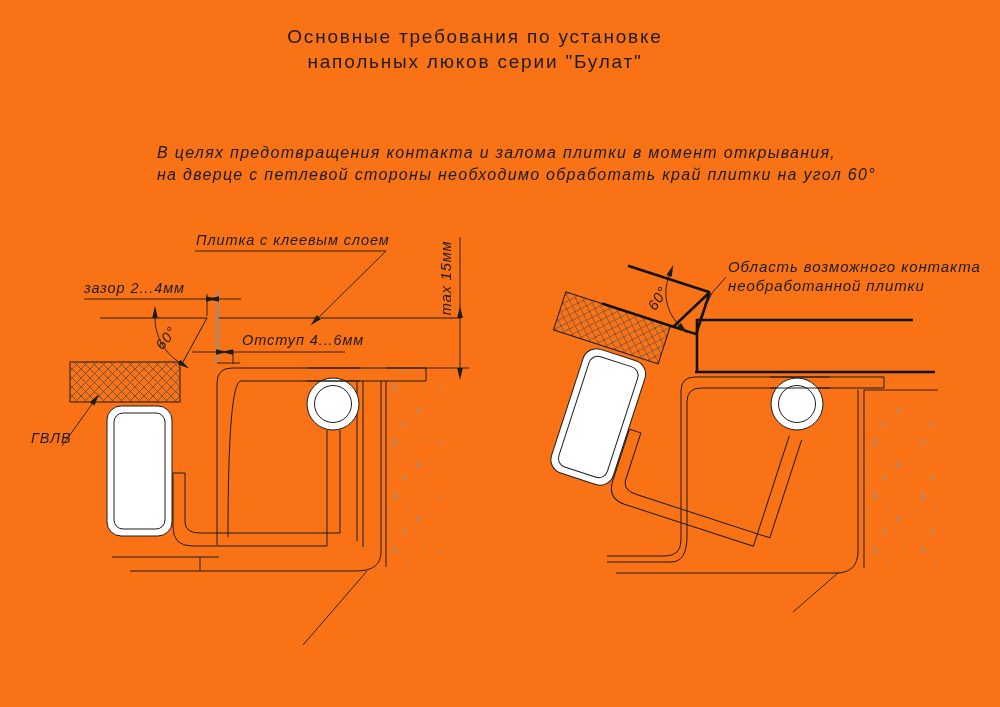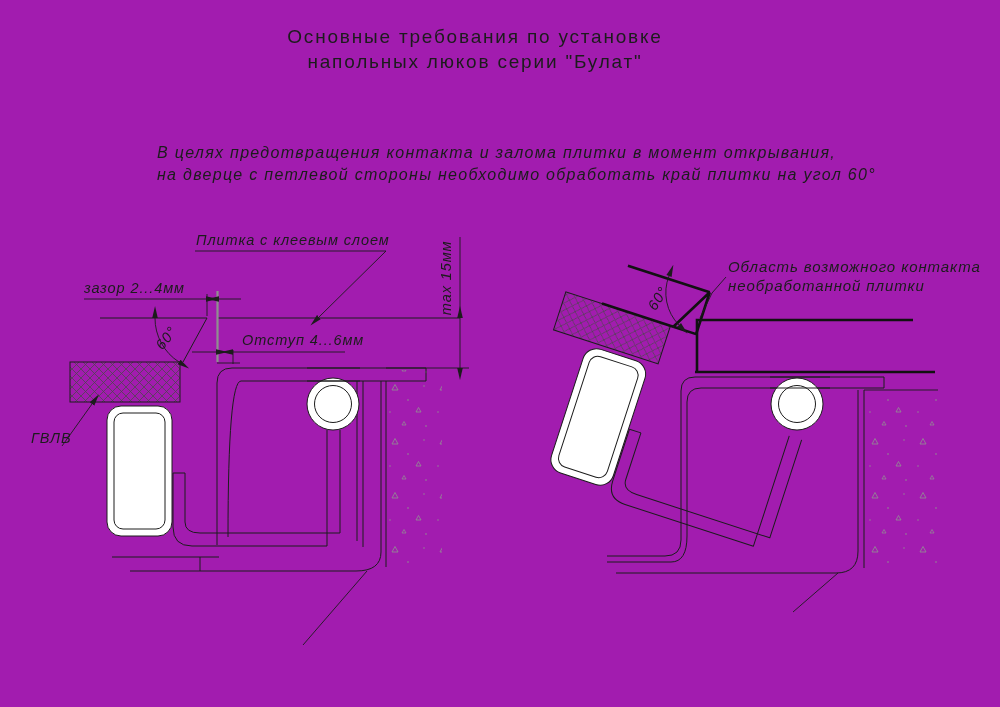--- a/index.html
+++ b/index.html
@@ -1,16 +1,16 @@
 <!DOCTYPE html>
 <html><head>
 <meta charset="utf-8">
 <style>
   html,body{margin:0;padding:0;background:#ffffff;}
-  .stage{position:relative;width:1000px;height:707px;background:#a21caf;overflow:hidden;
+  .stage{position:relative;width:1000px;height:707px;background:#f97316;overflow:hidden;
          font-family:"Liberation Sans",sans-serif;}
   svg{display:block}
   .ln{stroke:#1c1c1c;stroke-width:1;fill:none;stroke-linejoin:round;stroke-linecap:butt}
   .thin{stroke:#1c1c1c;stroke-width:.9;fill:none}
   .thk{stroke:#111111;stroke-width:2.6;fill:none;stroke-linejoin:miter}
   .gray{stroke:#8f8f8f;stroke-width:2.2;fill:none}
   .wf{fill:#ffffff}
   text{fill:#1c1c1c}
   .ttl{font-size:19px;letter-spacing:1.8px;font-style:normal}
   .note{font-size:16px;font-style:italic;letter-spacing:1.3px}

